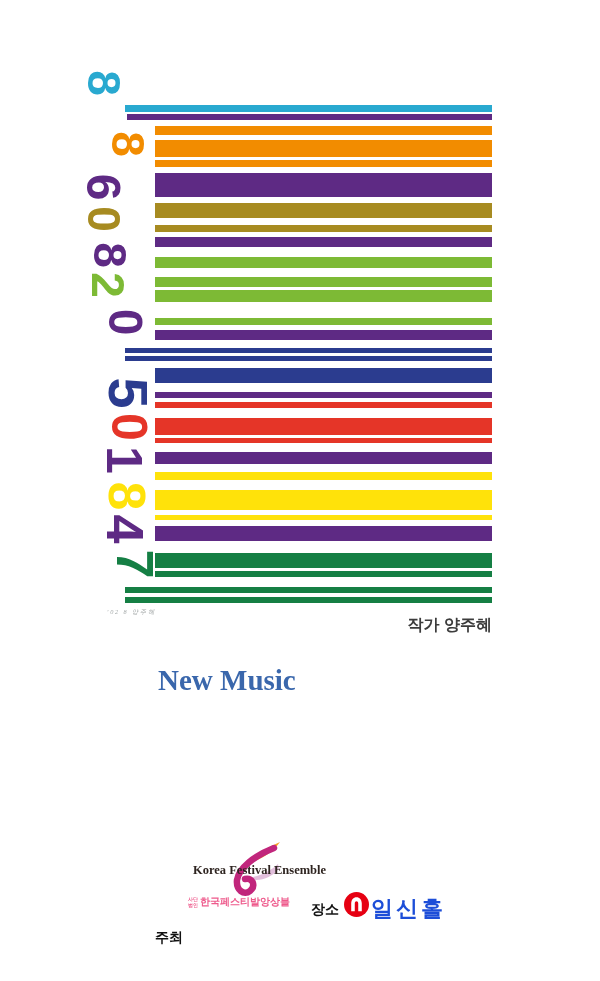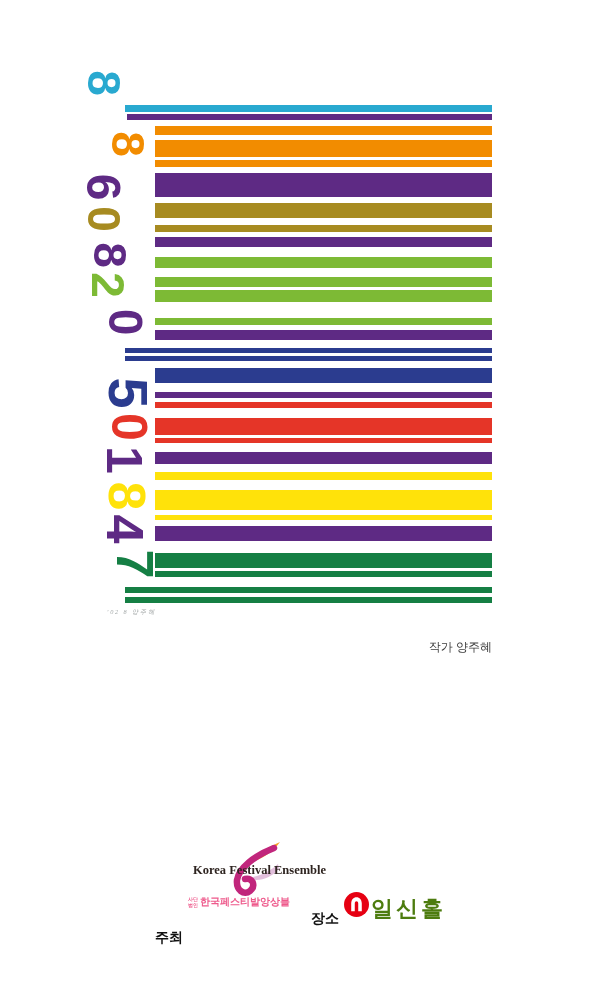--- a/index.html
+++ b/index.html
@@ -16,21 +16,21 @@
     white-space:nowrap;
   }
   .signature{
     position:absolute;left:107px;top:608px;width:80px;
     font-family:"Liberation Serif", serif;font-style:italic;
     font-size:7px;color:var(--signature_gray);letter-spacing:2px;white-space:nowrap;
     transform:scale(.9);transform-origin:left top;
   }
   .credit{
     position:absolute;right:108px;top:615px;
-    font-size:12px;font-weight:normal;color:var(--credit_gray);letter-spacing:0px;margin-top:24px;
+    font-size:16px;font-weight:bold;color:var(--credit_gray);letter-spacing:0px;
   }
   .title{
     position:absolute;left:158px;top:664px;
     font-family:"Liberation Serif", serif;font-weight:bold;
     font-size:29px;color:var(--title_blue);letter-spacing:0px;
   }
   .subtitle{
     position:absolute;left:159px;top:702px;
     font-size:19px;font-weight:bold;color:var(--subtitle_black);letter-spacing:2px;
   }
@@ -42,27 +42,27 @@
   .swirl-lightpink{fill:var(--kfe_lightpink);}
   .kfe-name-row{position:absolute;left:188px;top:895px;display:flex;align-items:center;}
   .kfe-prefix{display:flex;flex-direction:column;justify-content:center;margin-right:2px;}
   .kfe-prefix span{font-size:5px;font-weight:bold;color:var(--kfe_pink);line-height:1.2;}
   .kfe-kr{font-size:10px;font-weight:bold;color:var(--kfe_pink);letter-spacing:0px;white-space:nowrap;}
   .kfe-en{
     position:absolute;left:193px;top:863px;
     font-family:"Liberation Serif", serif;font-weight:bold;
     font-size:12.5px;color:var(--kfe_en_brown);white-space:nowrap;
   }
-  .venue-label{position:absolute;left:311px;top:901px;font-size:14px;font-weight:bold;color:var(--label_black);margin-top:9px;}
+  .venue-label{position:absolute;left:311px;top:901px;font-size:14px;font-weight:bold;color:var(--label_black);}
   .ilsin-mark{position:absolute;left:344px;top:892px;}
   .ilsin-circle{fill:var(--ilsin_red);}
   .ilsin-arch{fill:#ffffff;}
   .ilsin-name{
     position:absolute;left:371px;top:894px;
-    font-size:22px;font-weight:bold;color:#4d7c0f;letter-spacing:3px;white-space:nowrap;
+    font-size:22px;font-weight:bold;color:#1d4ed8;letter-spacing:3px;white-space:nowrap;
   }
 </style>
 </head>
 <body>
 
 <div class="poster">
 
   <div>
     <div>
         <span class="digit" style="left: 104px; top: 83px; font-size: 46px; color: rgb(41, 169, 208);">8</span>
@@ -110,20 +110,21 @@
         <div class="bar" style="left: 155px; top: 571px; height: 6px; width: 337px; background: rgb(21, 127, 68);"></div>
         <div class="bar" style="left: 125px; top: 587px; height: 6px; width: 367px; background: rgb(21, 127, 68);"></div>
         <div class="bar" style="left: 125px; top: 597px; height: 6px; width: 367px; background: rgb(21, 127, 68);"></div>
       </div>
   </div>
 
   <div class="signature">'02 8 양주혜</div>
 
   <div class="credit">작가 양주혜</div>
 
+  <div class="title">New Music</div>
 
   <span class="host-label">주최</span>
 
   <svg class="kfe-swirl" width="64" height="60" viewBox="0 0 64 60">
     <path class="swirl-orange" d="M60,1 C46,7 37,13 31,21 C42,18 53,11 60,1 Z"></path>
     <path class="swirl-lightpink" d="M58,23 C48,32 37,36 27,37 C38,42 51,37 59,28 Z"></path>
     <path class="swirl-stroke" d="M54,7 C34,15 19,27 17,39 C16,49 24,55 30,50 C36,45 33,36 25,38"></path>
   </svg>
 
   <div class="kfe-name-row">

